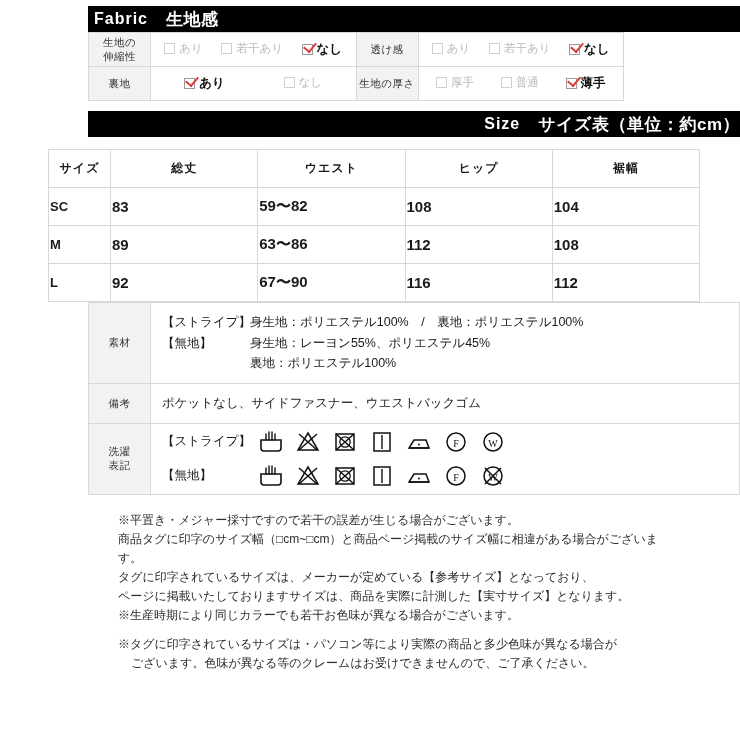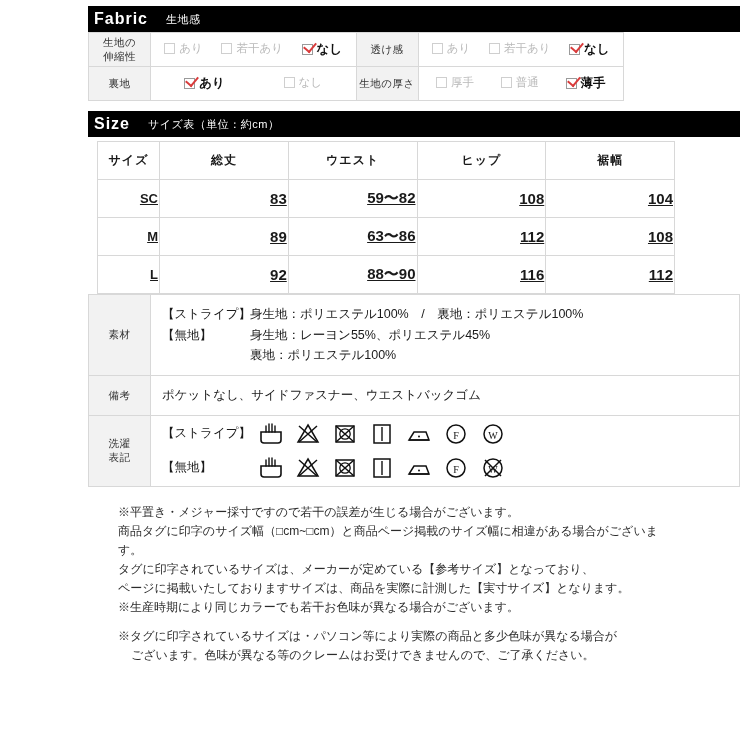--- a/index.html
+++ b/index.html
@@ -30,28 +30,28 @@
     align-items: center;
     box-sizing: border-box;
   }
   .bar-title {
     font-size: 16px;
     font-weight: bold;
     letter-spacing: 1px;
     margin-left: 6px;
   }
   .bar-sub {
-    font-size: 11px;
-    font-weight: normal;
+    font-size: 17px;
+    font-weight: bold;
     margin-left: 18px;
     letter-spacing: 0.5px;
   }
 
   .fabric-bar { margin: 6px 0 0 88px; width: 652px; }
-  .size-bar { margin: 10px 0 4px 88px; width: 652px; }
+  .size-bar { margin: 10px 0 12px 88px; width: 652px; justify-content: flex-end; }
 
   
   table {
     border-collapse: collapse;
     table-layout: fixed;
   }
   .fabric-table {
     margin-left: 88px;
     width: 536px;
   }
@@ -111,41 +111,40 @@
     top: -3px;
     width: 10px;
     height: 6px;
     border-left: 2px solid #d93b3b;
     border-bottom: 2px solid #d93b3b;
     transform: rotate(-50deg);
   }
 
   
   .size-table {
-    margin-left: 97px;
-    width: 578px;
+    margin-left: 48px;
+    width: 652px;
   }
   .size-table td, .size-table th {
     border: 1px solid #d8d8d8;
     box-sizing: border-box;
   }
   .size-table th {
     background: #ffffff;
     font-size: 12px;
     font-weight: bold;
     height: 38px;
     letter-spacing: 1px;
   }
   .size-table td {
     height: 38px;
-    text-align: right;
+    text-align: left;
     font-size: 15px;
     font-weight: bold;
     font-family: "Liberation Sans", sans-serif;
-    text-decoration: underline;
   }
   .size-table td.rowlbl {
     font-size: 13px;
   }
   .col-lbl { width: 62px; }
 
   
   .info-table {
     margin-left: 88px;
     width: 652px;
@@ -310,21 +309,21 @@
     <tr>
       <td class="rowlbl">M</td>
       <td>89</td>
       <td>63〜86</td>
       <td>112</td>
       <td>108</td>
     </tr>
     <tr>
       <td class="rowlbl">L</td>
       <td>92</td>
-      <td>88〜90</td>
+      <td>67〜90</td>
       <td>116</td>
       <td>112</td>
     </tr>
   </tbody>
     </table>
 
   <table class="info-table">
     <tbody>
         <tr>
       <td class="lbl">素材</td>

